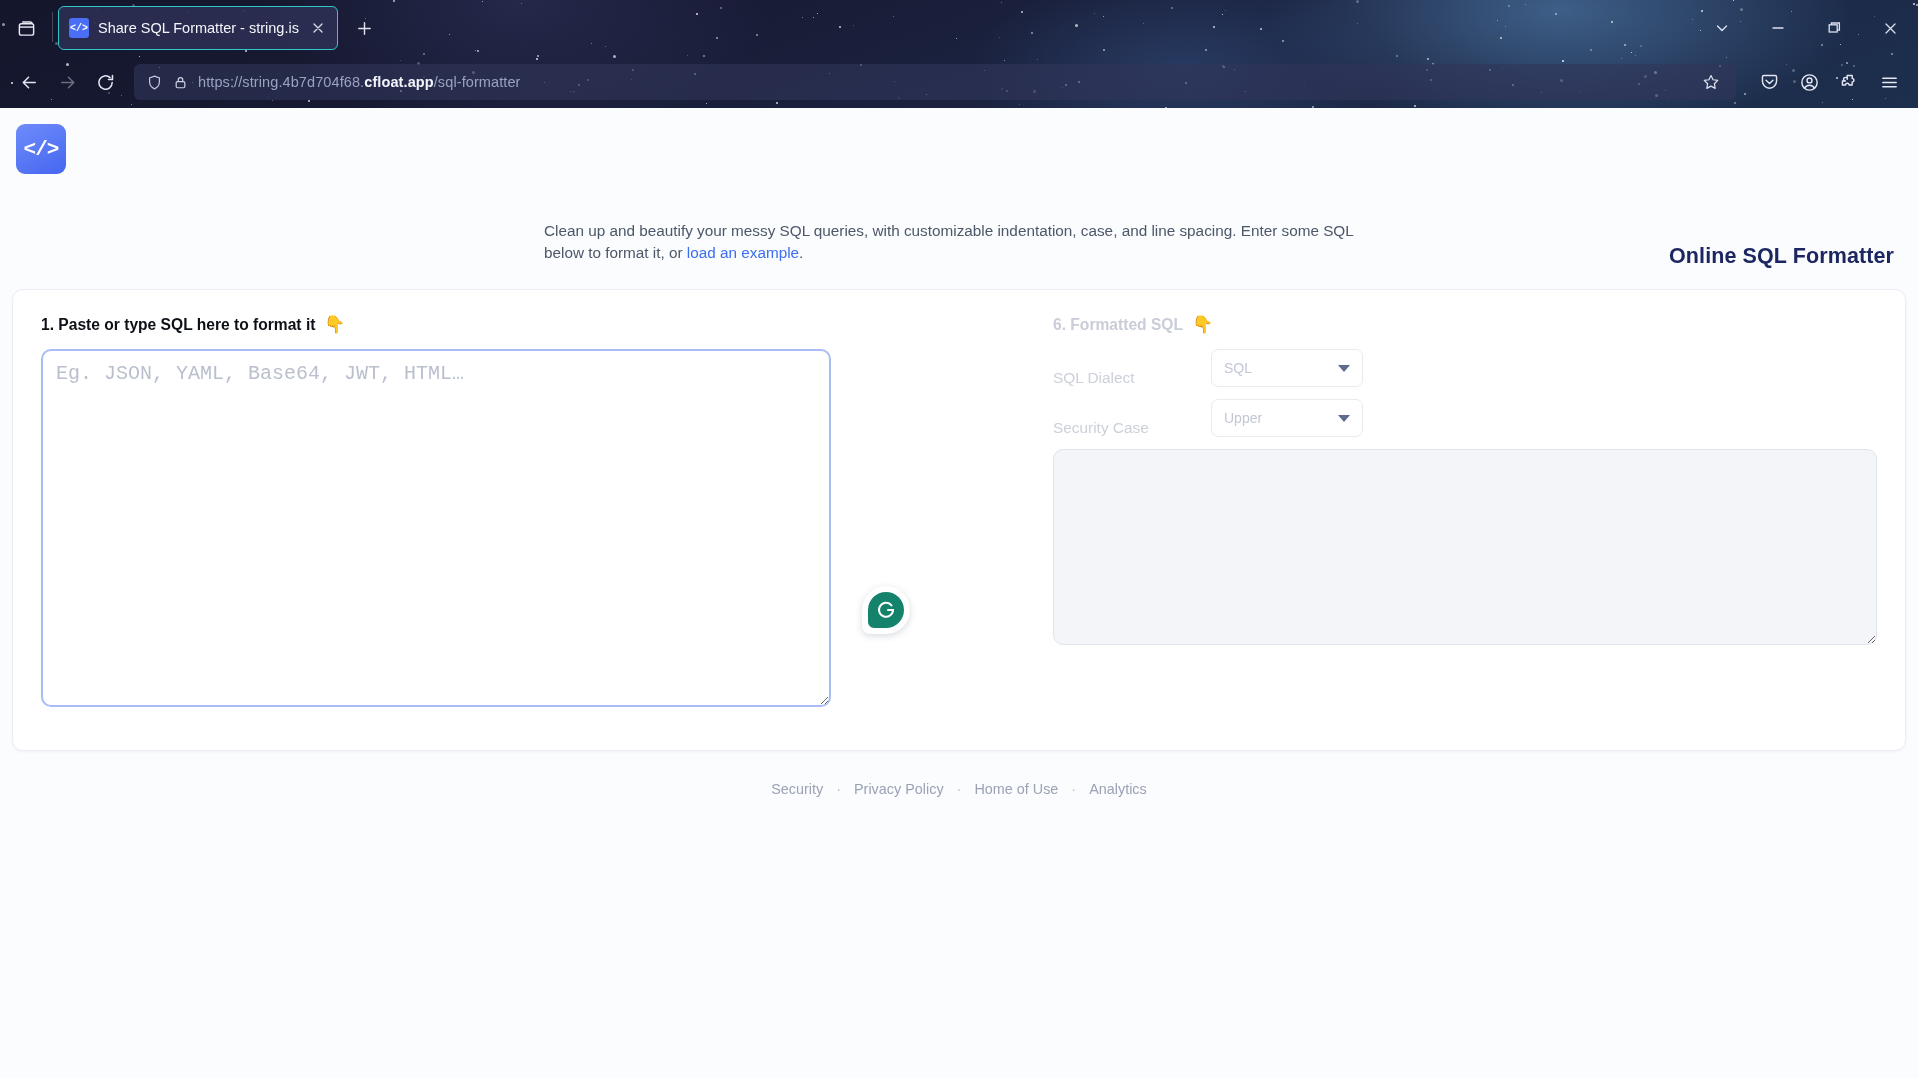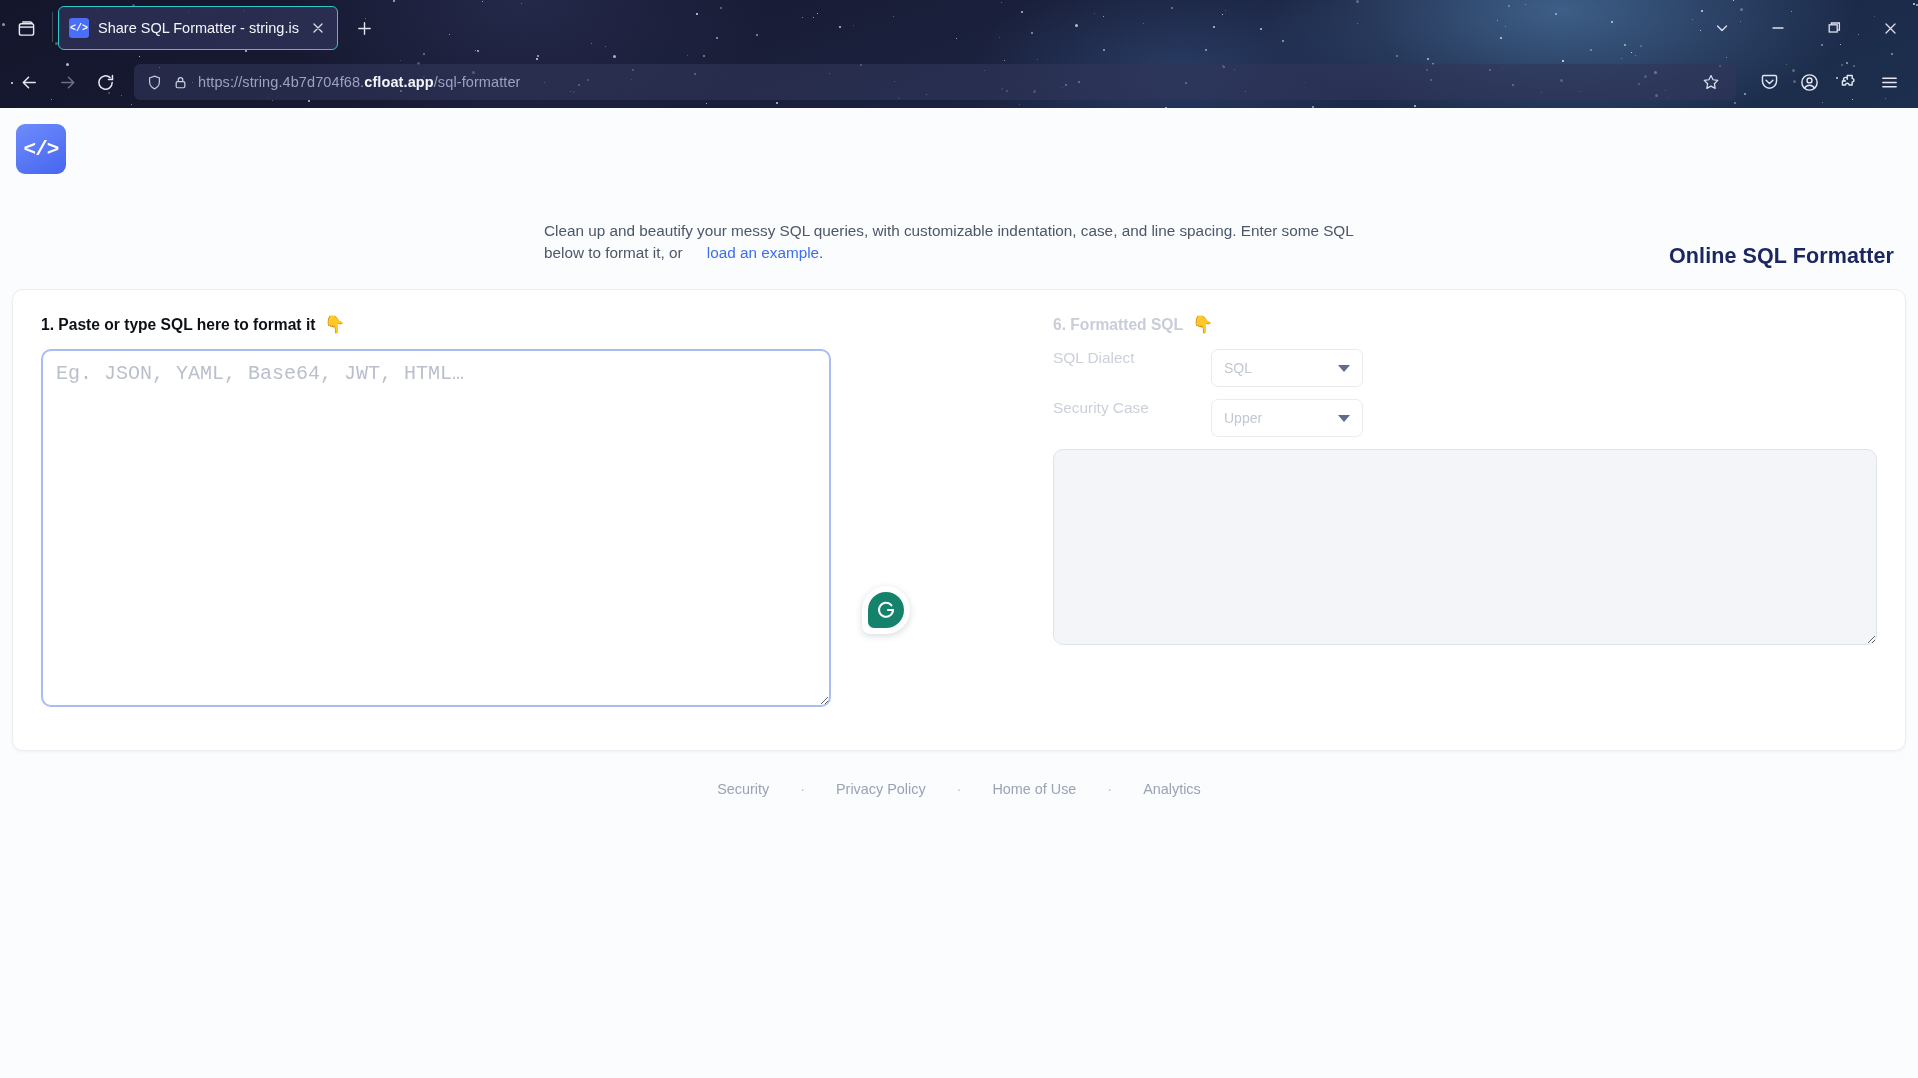--- a/index.html
+++ b/index.html
@@ -118,21 +118,21 @@
   .navtabs { display: flex; align-items: center; gap: 6px; padding: 8px 0 0 14px; }
   .navtab {
     font-size: 15px; color: #404b63; padding: 9px 20px; border-radius: 7px;
   }
   .navtab.active { color: #4f72f5; background: #f1f3f9; }
 
   .intro {
     width: 830px; margin: 22px auto 0 auto;
     font-size: 15.3px; line-height: 1.45; color: #4c5768; text-align: left;
   }
-  .intro a { color: #3b6ef0; text-decoration: none; margin-left: 20px; }
+  .intro a { color: #3b6ef0; text-decoration: none; }
 
   .card {
     position: relative;
     margin: 25px 12px 0 12px;
     background: #fff;
     border: 1px solid #eceef4;
     border-radius: 11px;
     box-shadow: 0 1px 3px rgba(30,40,80,.05);
     height: 462px;
     display: flex;
@@ -181,38 +181,38 @@
     width: 48px; height: 48px; border-radius: 50% 50% 50% 8px;
     background: #fff; box-shadow: 0 2px 7px rgba(30,40,80,.17);
     display: flex; align-items: center; justify-content: center;
   }
   .grammarly .g {
     width: 36px; height: 36px; border-radius: 50% 50% 50% 6px;
     background: #15836c; color: #fff;
     display: flex; align-items: center; justify-content: center;
   }
 
-  .opt-row { display: flex; align-items: flex-start; margin-bottom: 12px; }
+  .opt-row { display: flex; align-items: flex-end; margin-bottom: 12px; }
   .opt-label {
     width: 158px; font-size: 15.4px; color: #ccd0da; flex: none;
   }
   .opt-select {
     width: 152px; height: 38px;
     border: 1px solid #e9ebf1; border-radius: 7px; background: #fff;
     display: flex; align-items: center; justify-content: space-between;
     padding: 0 12px; font-size: 14px; color: #c2c7d4;
   }
   .caret {
     width: 0; height: 0; border-left: 6px solid transparent;
     border-right: 6px solid transparent; border-top: 7px solid #5e6a8e;
   }
   .out-area-wrap { margin-top: 12px; }
 
   .footer {
-    display: flex; justify-content: center; align-items: center; gap: 31px;
+    display: flex; justify-content: center; align-items: center; gap: 13px;
     margin-top: 30px; font-size: 14.4px; color: #9aa2b4;
   }
   .footer .dot { color: #b9c0cd; }
 </style>
 </head>
 <body>
 
 <div class="browser-chrome">
   <div class="stars" id="stars">
       <i style="left:108px;top:92px;width:2px;height:2px;opacity:0.29"></i>

